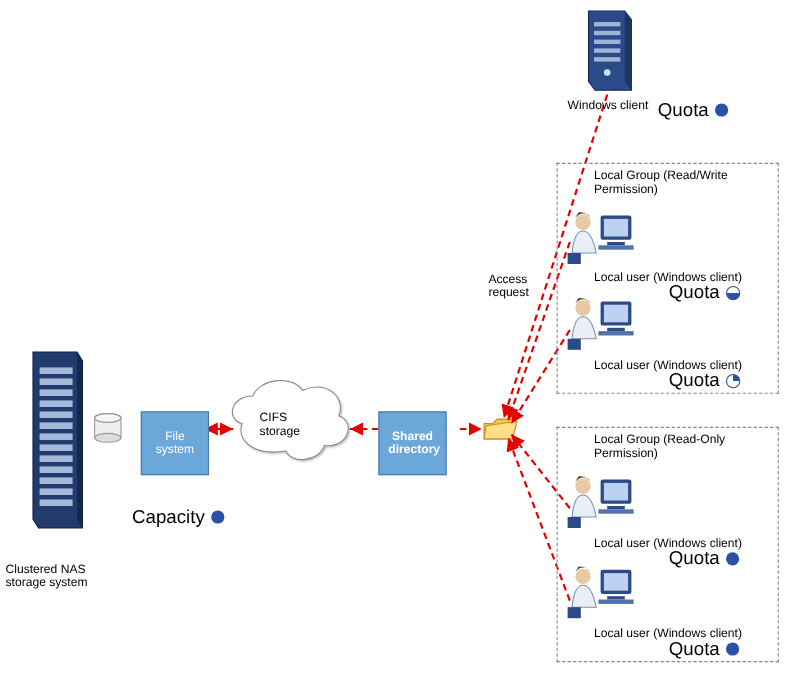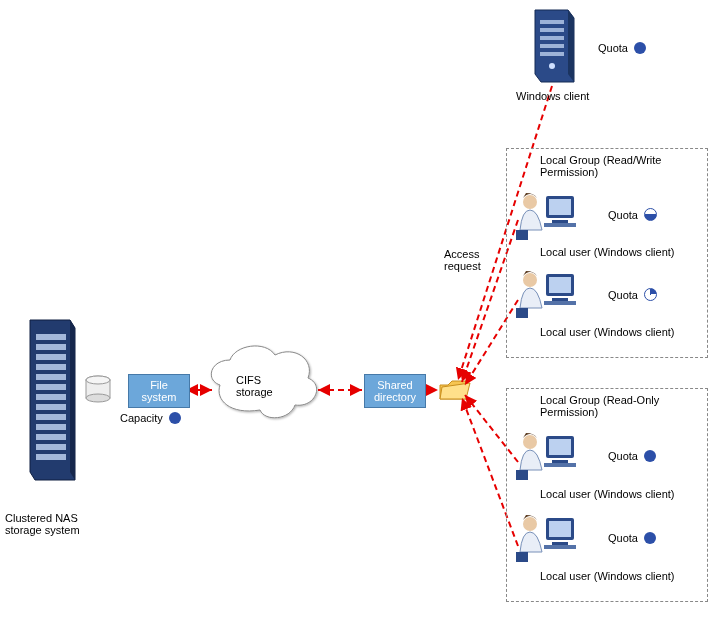--- a/index.html
+++ b/index.html
@@ -11,21 +11,21 @@
     font-size: 11px;
     background: #fff;
     position: relative;
     overflow: hidden;
   }
   .abs { position: absolute; }
   .label { color: #000; }
   .blue-box {
     background: #6ca7da;
     color: #fff;
-    padding: 4px 8px;
+    padding: 16px 8px;
     text-align: center;
     font-size: 11px;
     border: 1px solid #4679a8;
   }
   .dashed-box {
     border: 1px dashed #888;
     position: absolute;
   }
   .quota-dot {
     width: 12px;
@@ -42,21 +42,22 @@
   }
   .dot-quarter {
     background: conic-gradient(#2c4fa8 0deg 90deg, #fff 90deg 360deg);
     border: 1px solid #2c4fa8;
     width: 11px; height: 11px;
   }
   .quota-row {
     display: flex;
     align-items: center;
     gap: 6px;
-    font-size: 11px;
+    font-size: 17px;
+    margin-top: 48px;
   }
 </style>
 </head>
 <body>
 
 <svg class="abs" width="720" height="626" style="left:0;top:0;pointer-events:none">
   <defs>
     <marker id="arrowRed" markerWidth="8" markerHeight="8" refX="6" refY="3" orient="auto">
       <path d="M0,0 L6,3 L0,6 Z" fill="#e60000"></path>
     </marker>
@@ -144,21 +145,21 @@
 system</div>
 
 <div class="abs quota-row" style="left:120px; top:412px;justify-content:space-between;">
   <span>Capacity</span>
   <span class="quota-dot dot-full"></span>
 </div>
 
 <div class="abs label" style="left:236px; top:374px; width:60px; white-space:pre-line;">CIFS
 storage</div>
 
-<div class="abs blue-box" style="left:364px; top:374px; width:44px;">Shared
+<div class="abs blue-box" style="left:344px; top:374px; width:44px;font-weight:bold;">Shared
 directory</div>
 
 <div class="abs label" style="left:444px; top:248px; width:60px; white-space:pre-line;">Access
 request</div>
 
 <div class="abs quota-row" style="left:598px; top:42px;">
   <span>Quota</span>
   <span class="quota-dot dot-full"></span>
 </div>
 <div class="abs label" style="left:516px; top:90px;">Windows client</div>

